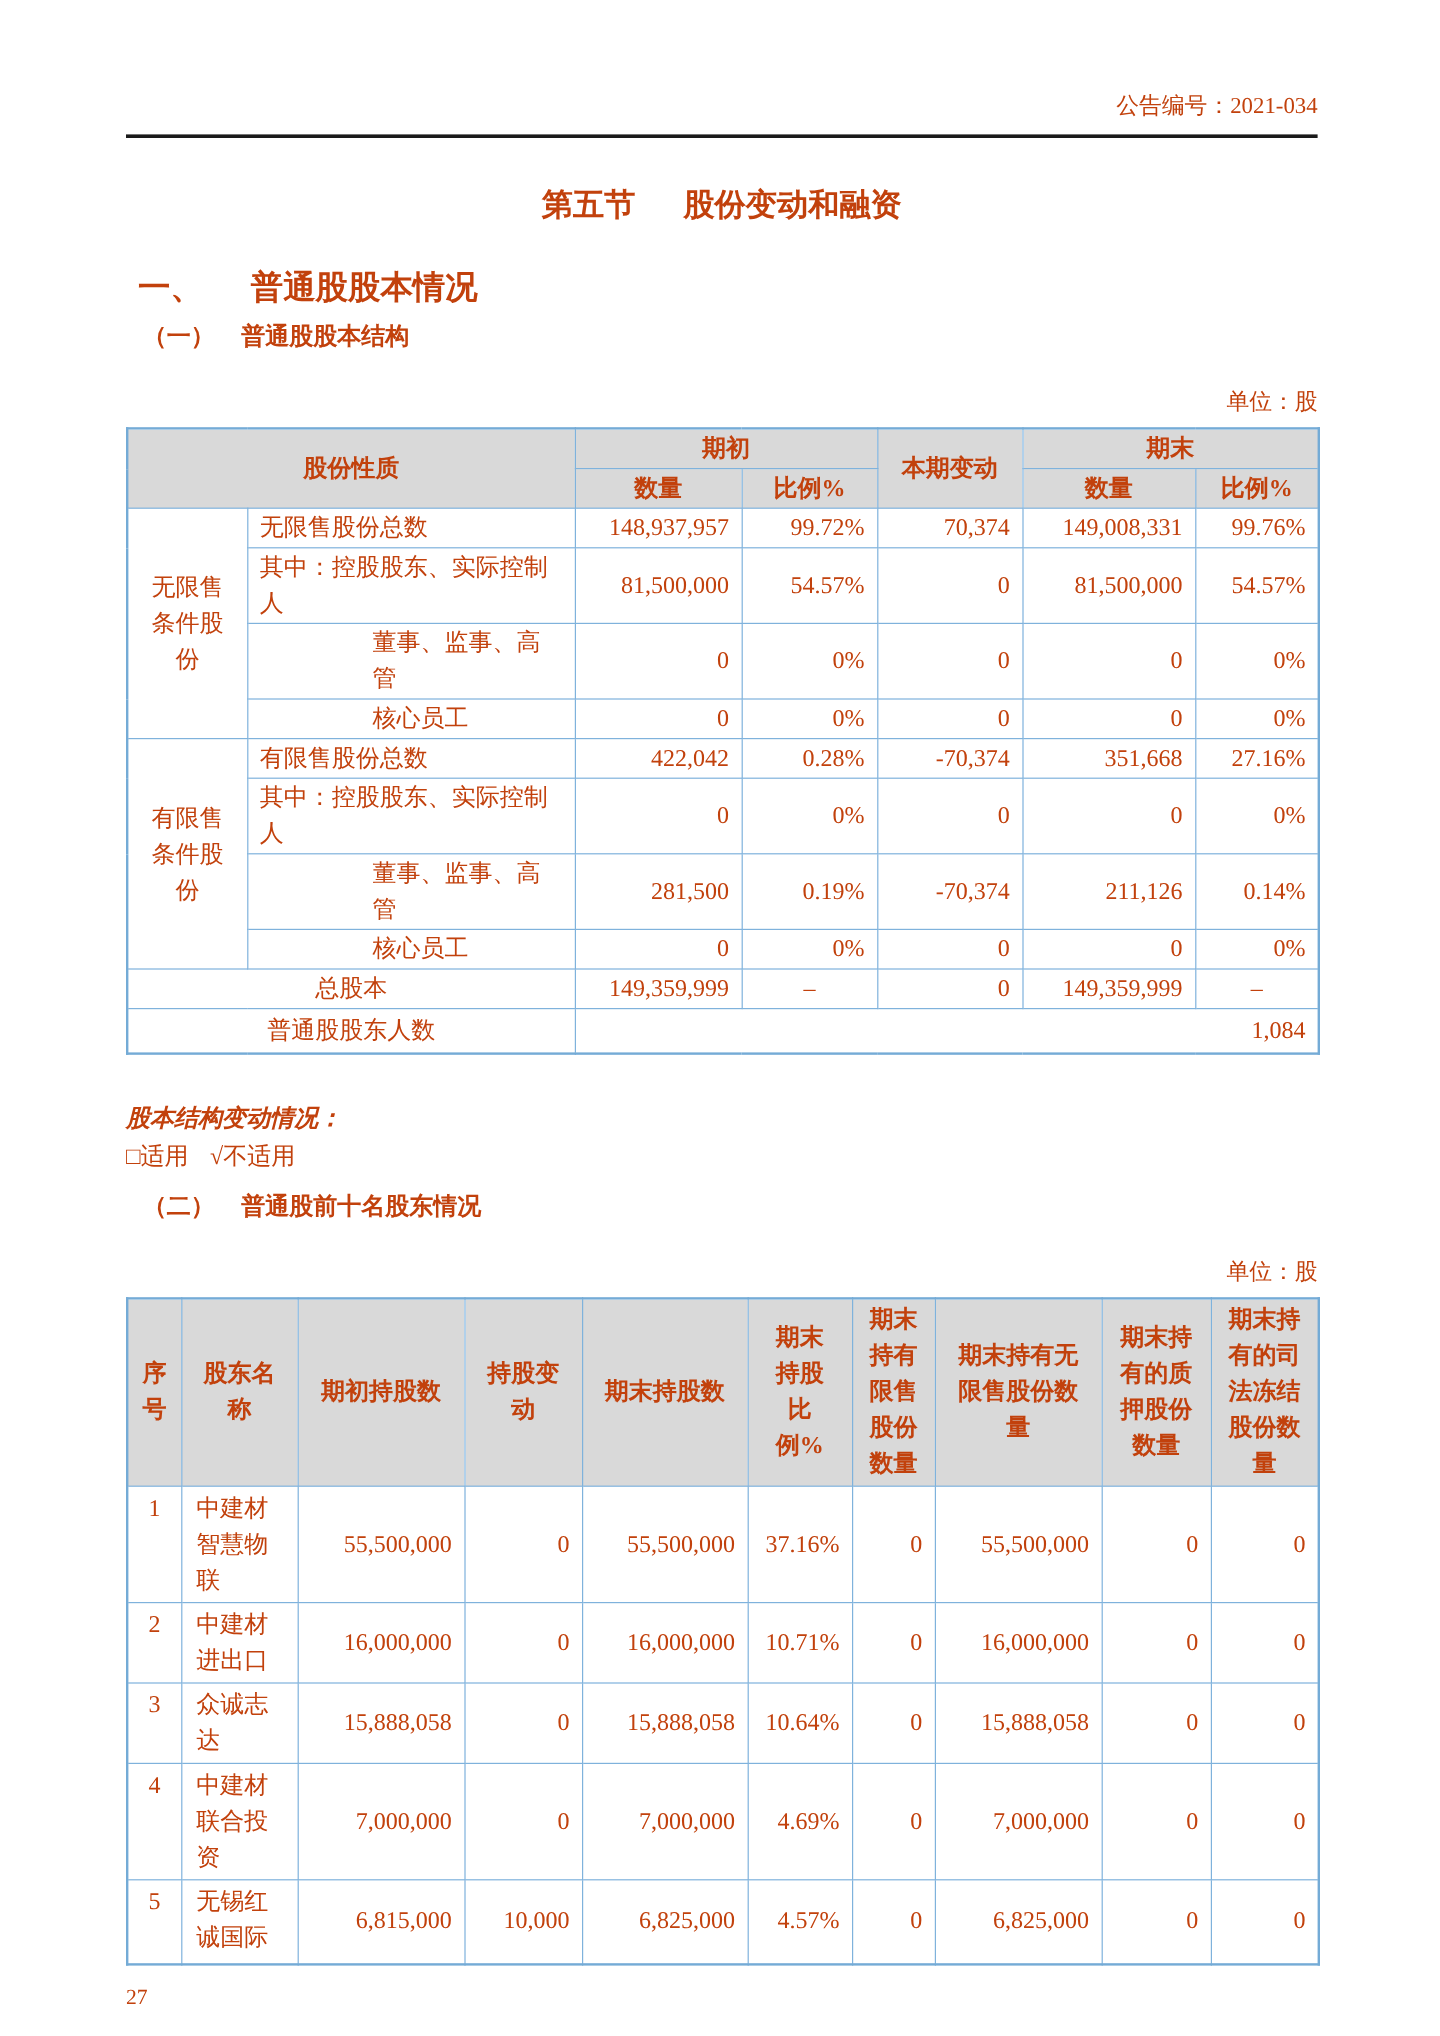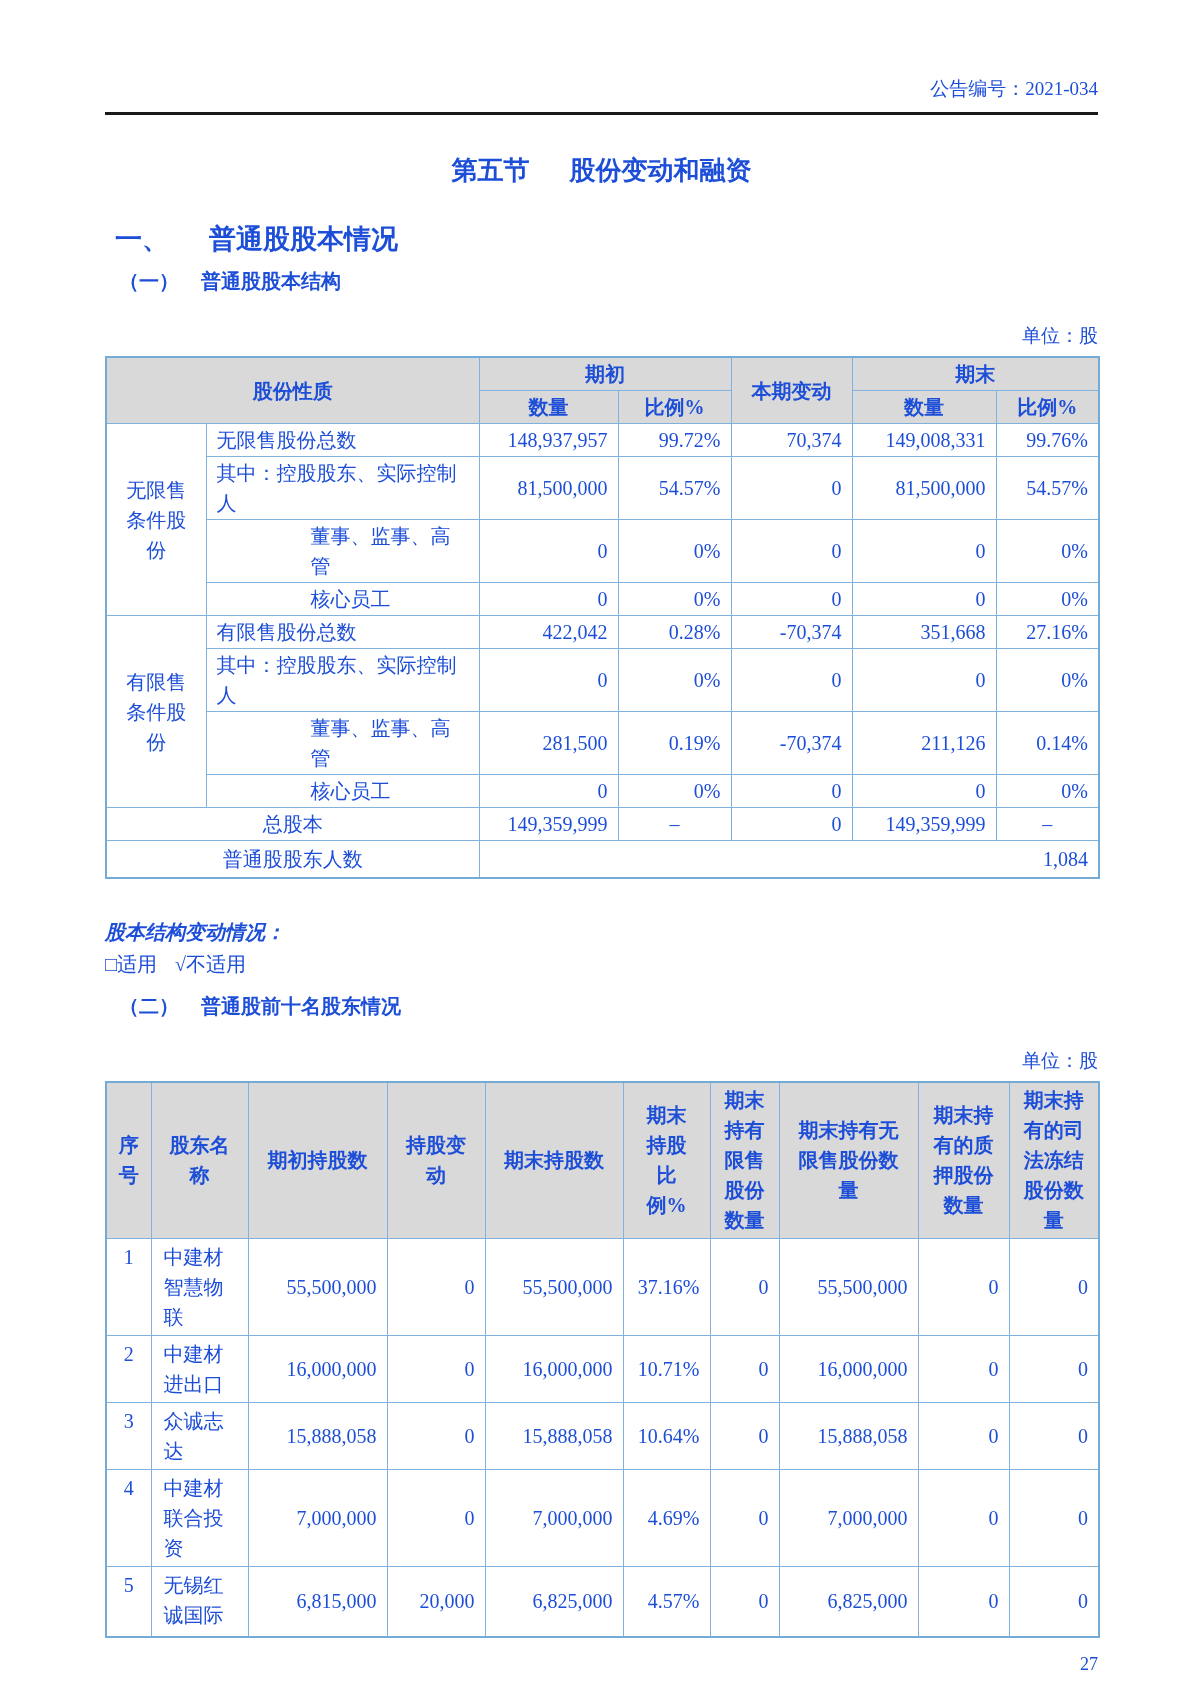--- a/index.html
+++ b/index.html
@@ -1,18 +1,18 @@
 <!DOCTYPE html>
 <html lang="zh"><head>
 <meta charset="utf-8">
 <style>
   html,body{margin:0;padding:0;background:#ffffff;}
   .page{
     width:1200px;height:1697px;position:relative;overflow:hidden;
-    background:#ffffff;color:#1d4ed8;
+    background:#ffffff;color:#c2410c;
     font-family:"Liberation Serif","DejaVu Serif",serif;
   }
   .content{width:993px;margin-left:105px;}
 
   .ann{margin-top:75px;text-align:right;font-size:19px;line-height:28px;}
   .divider{margin-top:9px;height:3px;background:#1a1a1a;}
   .title{margin:37px 0 0 0;text-align:center;font-size:26px;font-weight:700;line-height:38px;}
   .title .gap{margin-left:40px;}
   .h1{margin-top:34px;font-size:27px;font-weight:700;line-height:30px;padding-left:10px;}
   .h1 .no{margin-right:40px;}
@@ -35,21 +35,21 @@
 
   .r31{height:31px;} .r32{height:32px;} .r33{height:33px;} .r37{height:37px;} .r62{height:62px;}
   .hrow{height:157px;} .r95{height:95px;} .r63{height:63px;} .r64{height:64px;} .r70{height:70px;}
 
   .t2 td.c-no{text-align:center;vertical-align:top;padding:3px 4px;}
   .t2 td.c-name{vertical-align:top;text-align:left;padding:3px 12px;}
 
   .note{margin-top:38px;font-size:20px;font-weight:700;line-height:30px;font-style:italic;}
   .checkline{margin-top:2px;font-size:20px;line-height:30px;}
   .checkline .cb2{margin-left:18px;}
-  .pagenum{margin-top:12px;text-align:right;font-size:18px;line-height:28px;}
+  .pagenum{margin-top:12px;text-align:left;font-size:18px;line-height:28px;}
 </style>
 </head>
 <body>
 
 <div class="page">
   <div class="content">
 
     <div class="ann">公告编号：2021-034</div>
     <div class="divider"></div>
 
@@ -257,21 +257,21 @@
           <td class="num">4.69%</td>
           <td class="num">0</td>
           <td class="num">7,000,000</td>
           <td class="num">0</td>
           <td class="num">0</td>
         </tr>
         <tr class="r70">
           <td class="c-no">5</td>
           <td class="c-name">无锡红诚国际</td>
           <td class="num">6,815,000</td>
-          <td class="num">20,000</td>
+          <td class="num">10,000</td>
           <td class="num">6,825,000</td>
           <td class="num">4.57%</td>
           <td class="num">0</td>
           <td class="num">6,825,000</td>
           <td class="num">0</td>
           <td class="num">0</td>
         </tr>
       </tbody>
     </table>
 

